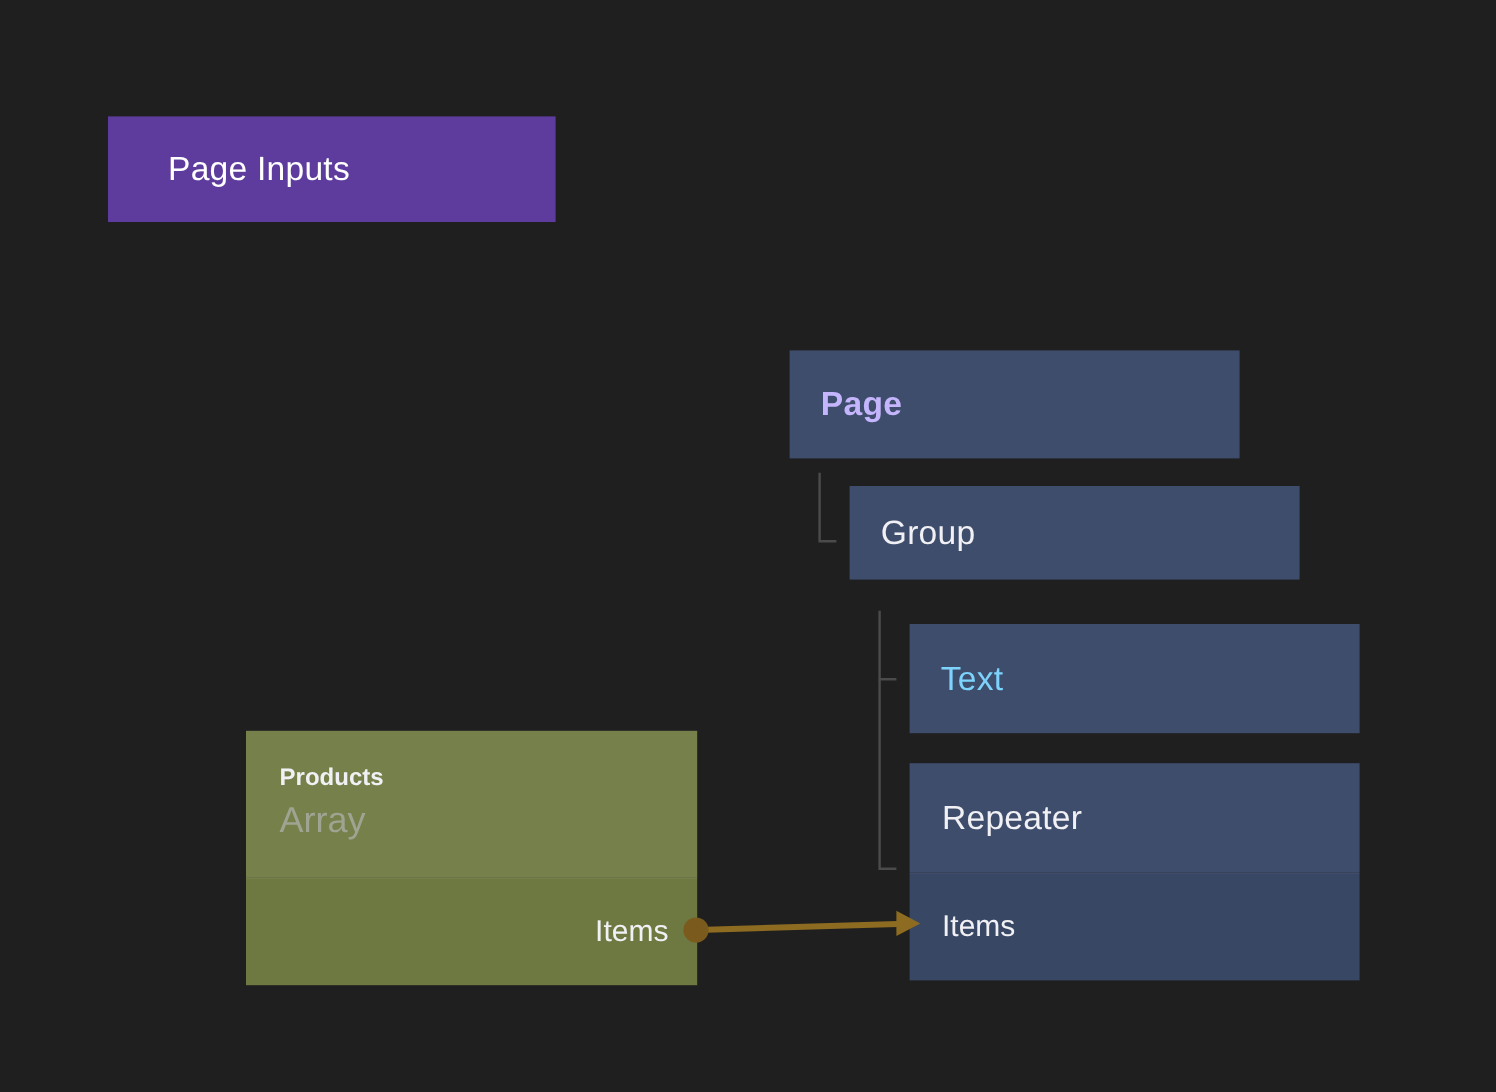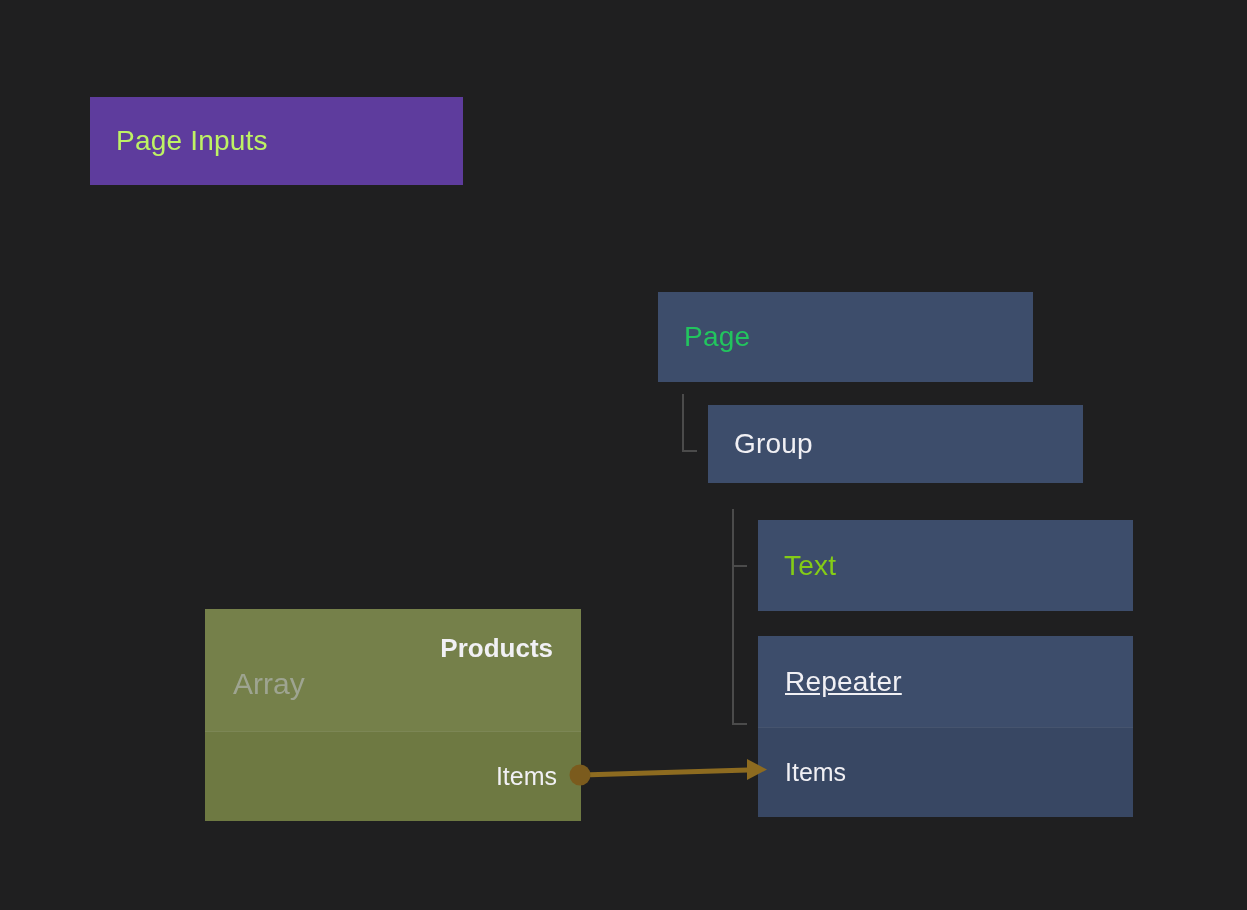--- a/index.html
+++ b/index.html
@@ -51,24 +51,23 @@
     font-size: 25px;
   }
 
   .node-products    { left: 205px; top: 609px; width: 376px; }
   .node-products .data-header {
     height: 122px;
     box-sizing: border-box;
     padding: 21px 28px 0 28px;
   }
   .node-products .data-title {
-    font-size: 26px;
+    font-size: 20px;
     font-weight: 600;
     line-height: 37px;
-    text-align: right;
   }
   .node-products .data-subtitle {
     font-size: 30px;
     line-height: 34px;
   }
   .node-products .data-row {
     height: 90px;
     display: flex;
     align-items: center;
     justify-content: flex-end;
@@ -93,38 +92,38 @@
     fill: none;
     stroke-width: 5px;
   }
 </style>
 </head>
 <body>
 
 <div class="canvas" style="background-color: rgb(31, 31, 32);">
 
   <div class="node single-node node-page-inputs" style="background-color: rgb(94, 60, 157);">
-    <span class="node-title" style="color: #bef264;">Page Inputs</span>
+    <span class="node-title" style="color: #ffffff; margin-left: 24px;">Page Inputs</span>
   </div>
 
   <div class="node single-node node-page" style="background-color: rgb(61, 77, 107);">
-    <span class="node-title" style="color: #22c55e;">Page</span>
+    <span class="node-title" style="color: #c4b5fd; font-weight: bold;">Page</span>
   </div>
 
   <div class="node single-node node-group" style="background-color: rgb(61, 77, 107);">
     <span class="node-title" style="color: rgb(241, 240, 244);">Group</span>
   </div>
 
   <div class="node single-node node-text" style="background-color: rgb(61, 77, 107);">
-    <span class="node-title" style="color: #84cc16;">Text</span>
+    <span class="node-title" style="color: #7dd3fc;">Text</span>
   </div>
 
   <div class="node node-repeater">
     <div class="stack-header" style="background-color: rgb(61, 77, 107);">
-      <span class="node-title" style="color: rgb(241, 240, 244); text-decoration: underline;">Repeater</span>
+      <span class="node-title" style="color: rgb(241, 240, 244);">Repeater</span>
     </div>
     <div class="stack-row" style="background-color: rgb(56, 71, 99);">
       <span style="color: rgb(241, 240, 244);">Items</span>
     </div>
   </div>
 
   <div class="node node-products">
     <div class="data-header" style="background-color: rgb(117, 128, 74);">
       <div class="data-title" style="color: rgb(241, 240, 244);">Products</div>
       <div class="data-subtitle" style="color: rgb(158, 164, 145);">Array</div>

